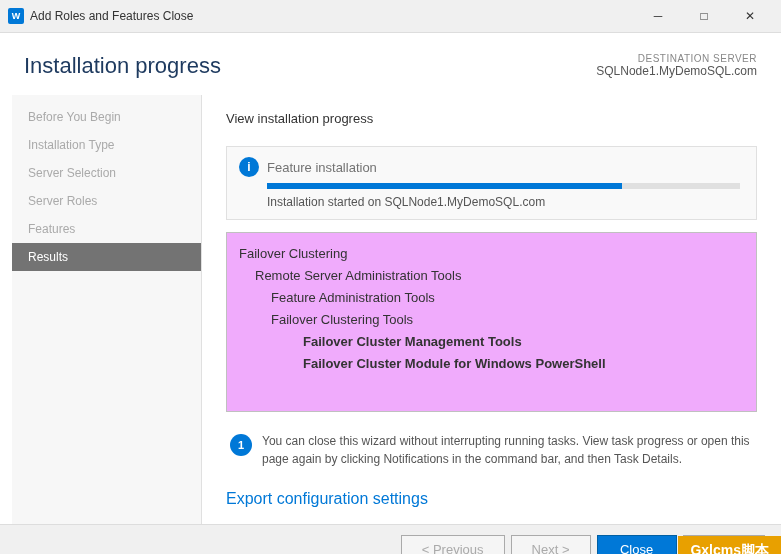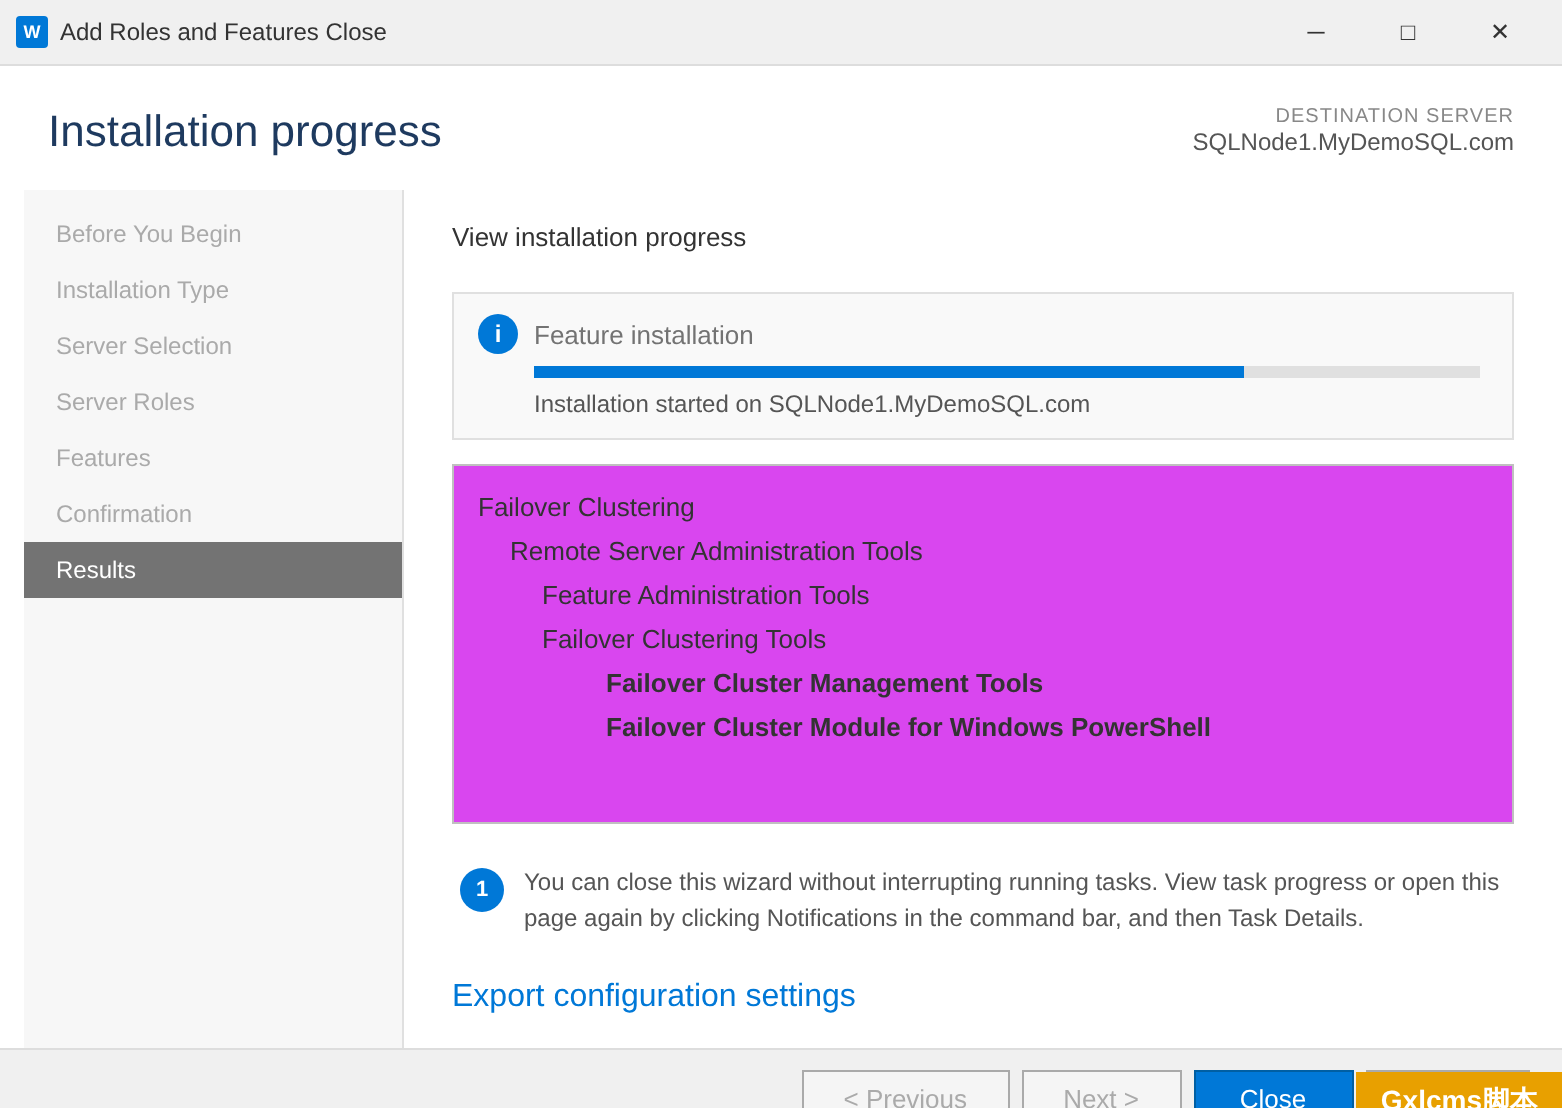--- a/index.html
+++ b/index.html
@@ -188,21 +188,21 @@
       font-size: 12px;
       color: #555;
       margin-left: 28px;
     }
 
     
     .features-list-box {
       border: 1px solid #c0c0c0;
       padding: 10px 12px;
       min-height: 180px;
-      background: #d946ef;
+      background: #f0abfc;
     }
     .feature-item {
       font-size: 13px;
       color: #333;
       line-height: 1.7;
     }
     .feature-item.level0 { padding-left: 0px; }
     .feature-item.level1 { padding-left: 16px; }
     .feature-item.level2 { padding-left: 32px; }
     .feature-item.level3 { padding-left: 64px; font-weight: 600; }
@@ -322,21 +322,20 @@
     </div>
 
     <div class="wizard-body">
 
       <div class="sidebar">
         <div class="sidebar-item inactive">Before You Begin</div>
         <div class="sidebar-item inactive">Installation Type</div>
         <div class="sidebar-item inactive">Server Selection</div>
         <div class="sidebar-item inactive">Server Roles</div>
         <div class="sidebar-item inactive">Features</div>
-        <div class="sidebar-item inactive">Confirmation</div>
         <div class="sidebar-item active">Results</div>
       </div>
 
       <div class="content">
         <div class="section-label">View installation progress</div>
 
         <div class="install-status-box">
           <div class="install-status-header">
             <div class="info-icon">i</div>
             <span class="install-status-title">Feature installation</span>

